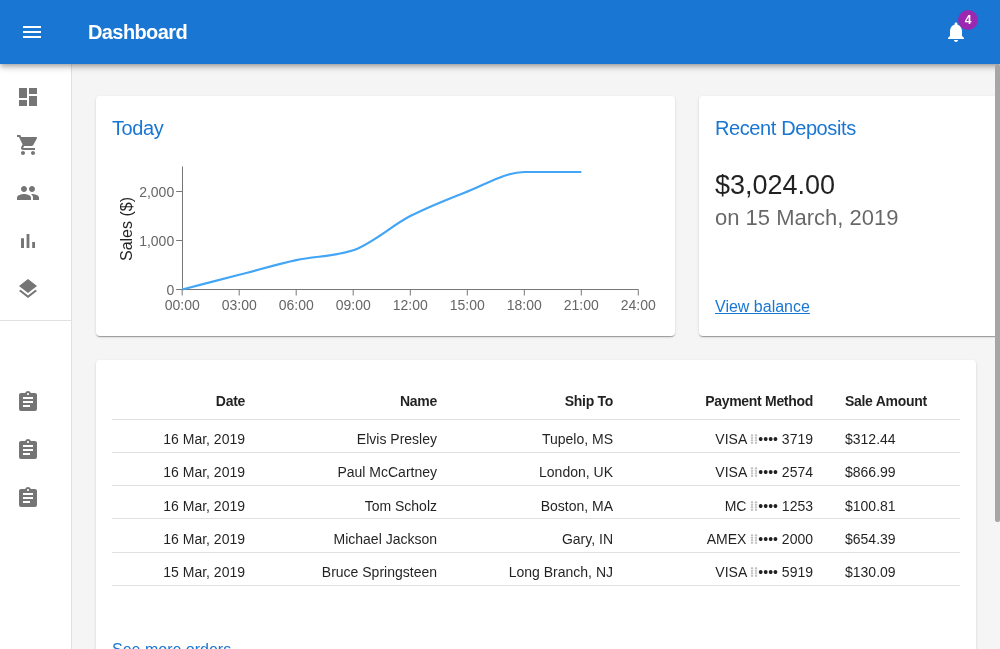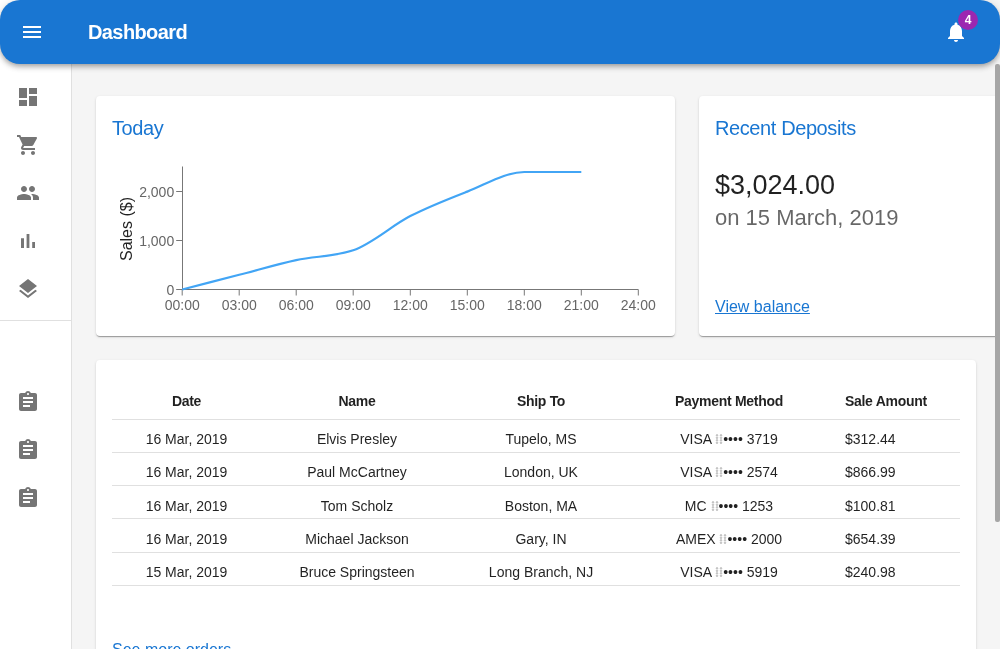--- a/index.html
+++ b/index.html
@@ -1,39 +1,39 @@
 <!DOCTYPE html>
 <html><head>
 <meta charset="utf-8">
 <style>
 *{margin:0;padding:0;box-sizing:border-box}
 html,body{width:1000px;height:649px;overflow:hidden}
 body{font-family:"Liberation Sans",sans-serif;background:#f5f5f5;position:relative}
 .appbar{position:absolute;left:0;top:0;width:1000px;height:64px;background:#1976d2;z-index:30;
-  box-shadow:0px 2px 4px -1px rgba(0,0,0,0.2),0px 4px 5px 0px rgba(0,0,0,0.14),0px 1px 10px 0px rgba(0,0,0,0.12);border-radius:20px;}
+  box-shadow:0px 2px 4px -1px rgba(0,0,0,0.2),0px 4px 5px 0px rgba(0,0,0,0.14),0px 1px 10px 0px rgba(0,0,0,0.12);}
 .appbar .menu{position:absolute;left:20px;top:20px}
 .appbar h1{position:absolute;left:88px;top:16px;font-size:20px;line-height:32px;font-weight:700;color:#fff;letter-spacing:-0.6px}
 .appbar .bell{position:absolute;left:944px;top:20px}
 .badge{position:absolute;left:958px;top:10px;width:20px;height:20px;border-radius:10px;background:#9c27b0;color:#fff;
   font-size:12px;line-height:20px;text-align:center;font-weight:700}
 .drawer{position:absolute;left:0;top:0;width:72px;height:649px;background:#fff;border-right:1px solid rgba(0,0,0,0.12);z-index:20}
 .drawer svg{position:absolute;left:16px}
 .drawer .div1{position:absolute;left:0;top:320px;width:71px;height:1px;background:rgba(0,0,0,0.12)}
 .card{position:absolute;background:#fff;border-radius:4px;
   box-shadow:0px 2px 1px -1px rgba(0,0,0,0.2),0px 1px 1px 0px rgba(0,0,0,0.14),0px 1px 3px 0px rgba(0,0,0,0.12);}
 .ctitle{color:#1976d2;font-size:20px;font-weight:400;line-height:32px;letter-spacing:-0.4px}
 #chartcard{left:96px;top:96px;width:579px;height:240px;padding:16px}
 #depcard{left:699px;top:96px;width:310px;height:240px;padding:16px}
 #ordcard{left:96px;top:360px;width:880px;height:330px;padding:16px}
 .amount{font-size:27px;line-height:42px;margin-top:20px;color:rgba(0,0,0,0.87)}
 .ondate{font-size:22px;line-height:24px;color:rgba(0,0,0,0.6)}
 a.blue{color:#1976d2;text-decoration:underline;font-size:16px;line-height:24px}
 #depcard a.blue{position:absolute;left:16px;bottom:17px}
 table{border-collapse:collapse;table-layout:fixed;width:848px;margin-top:7px}
-th,td{box-sizing:border-box;border-bottom:1px solid #e0e0e0;padding:0 16px;text-align:center;vertical-align:middle;
+th,td{box-sizing:border-box;border-bottom:1px solid #e0e0e0;padding:0 16px;text-align:right;vertical-align:middle;
   font-size:14px;color:rgba(0,0,0,0.87);white-space:nowrap}
 th{height:36px;font-weight:700;letter-spacing:-0.3px}
 td{height:33.3px;padding-top:7px}
 th.r,td.r{text-align:left}
 .seemore{position:absolute;left:16px;top:278px;font-size:16px;line-height:24px}
 .thumb{position:absolute;left:995px;top:64px;width:5px;height:458px;background:#a6a6a6;border-radius:2px;z-index:40}
 .axis{stroke:#777;stroke-width:1;fill:none}
 .alabel{font-size:14px;fill:#666}
 .braille{display:inline-block;width:8px;height:10px;position:relative;top:0px}
 </style>
@@ -219,19 +219,19 @@
                 <circle cx="2" cy="1.3" r="0.75"></circle>
                 <circle cx="6" cy="1.3" r="0.75"></circle>
                 <circle cx="2" cy="3.8" r="0.75"></circle>
                 <circle cx="6" cy="3.8" r="0.75"></circle>
                 <circle cx="2" cy="6.3" r="0.75"></circle>
                 <circle cx="6" cy="6.3" r="0.75"></circle>
                 <circle cx="2" cy="8.8" r="0.75"></circle>
                 <circle cx="6" cy="8.8" r="0.75"></circle>
               </g>
             </svg>•••• 5919</td>
-          <td class="r">$240.98</td>
+          <td class="r">$130.09</td>
         </tr>
   </tbody>
     </table>
   <a class="blue seemore" href="#">See more orders</a>
 </div>
 <div class="thumb"></div>
 
 </body></html>

